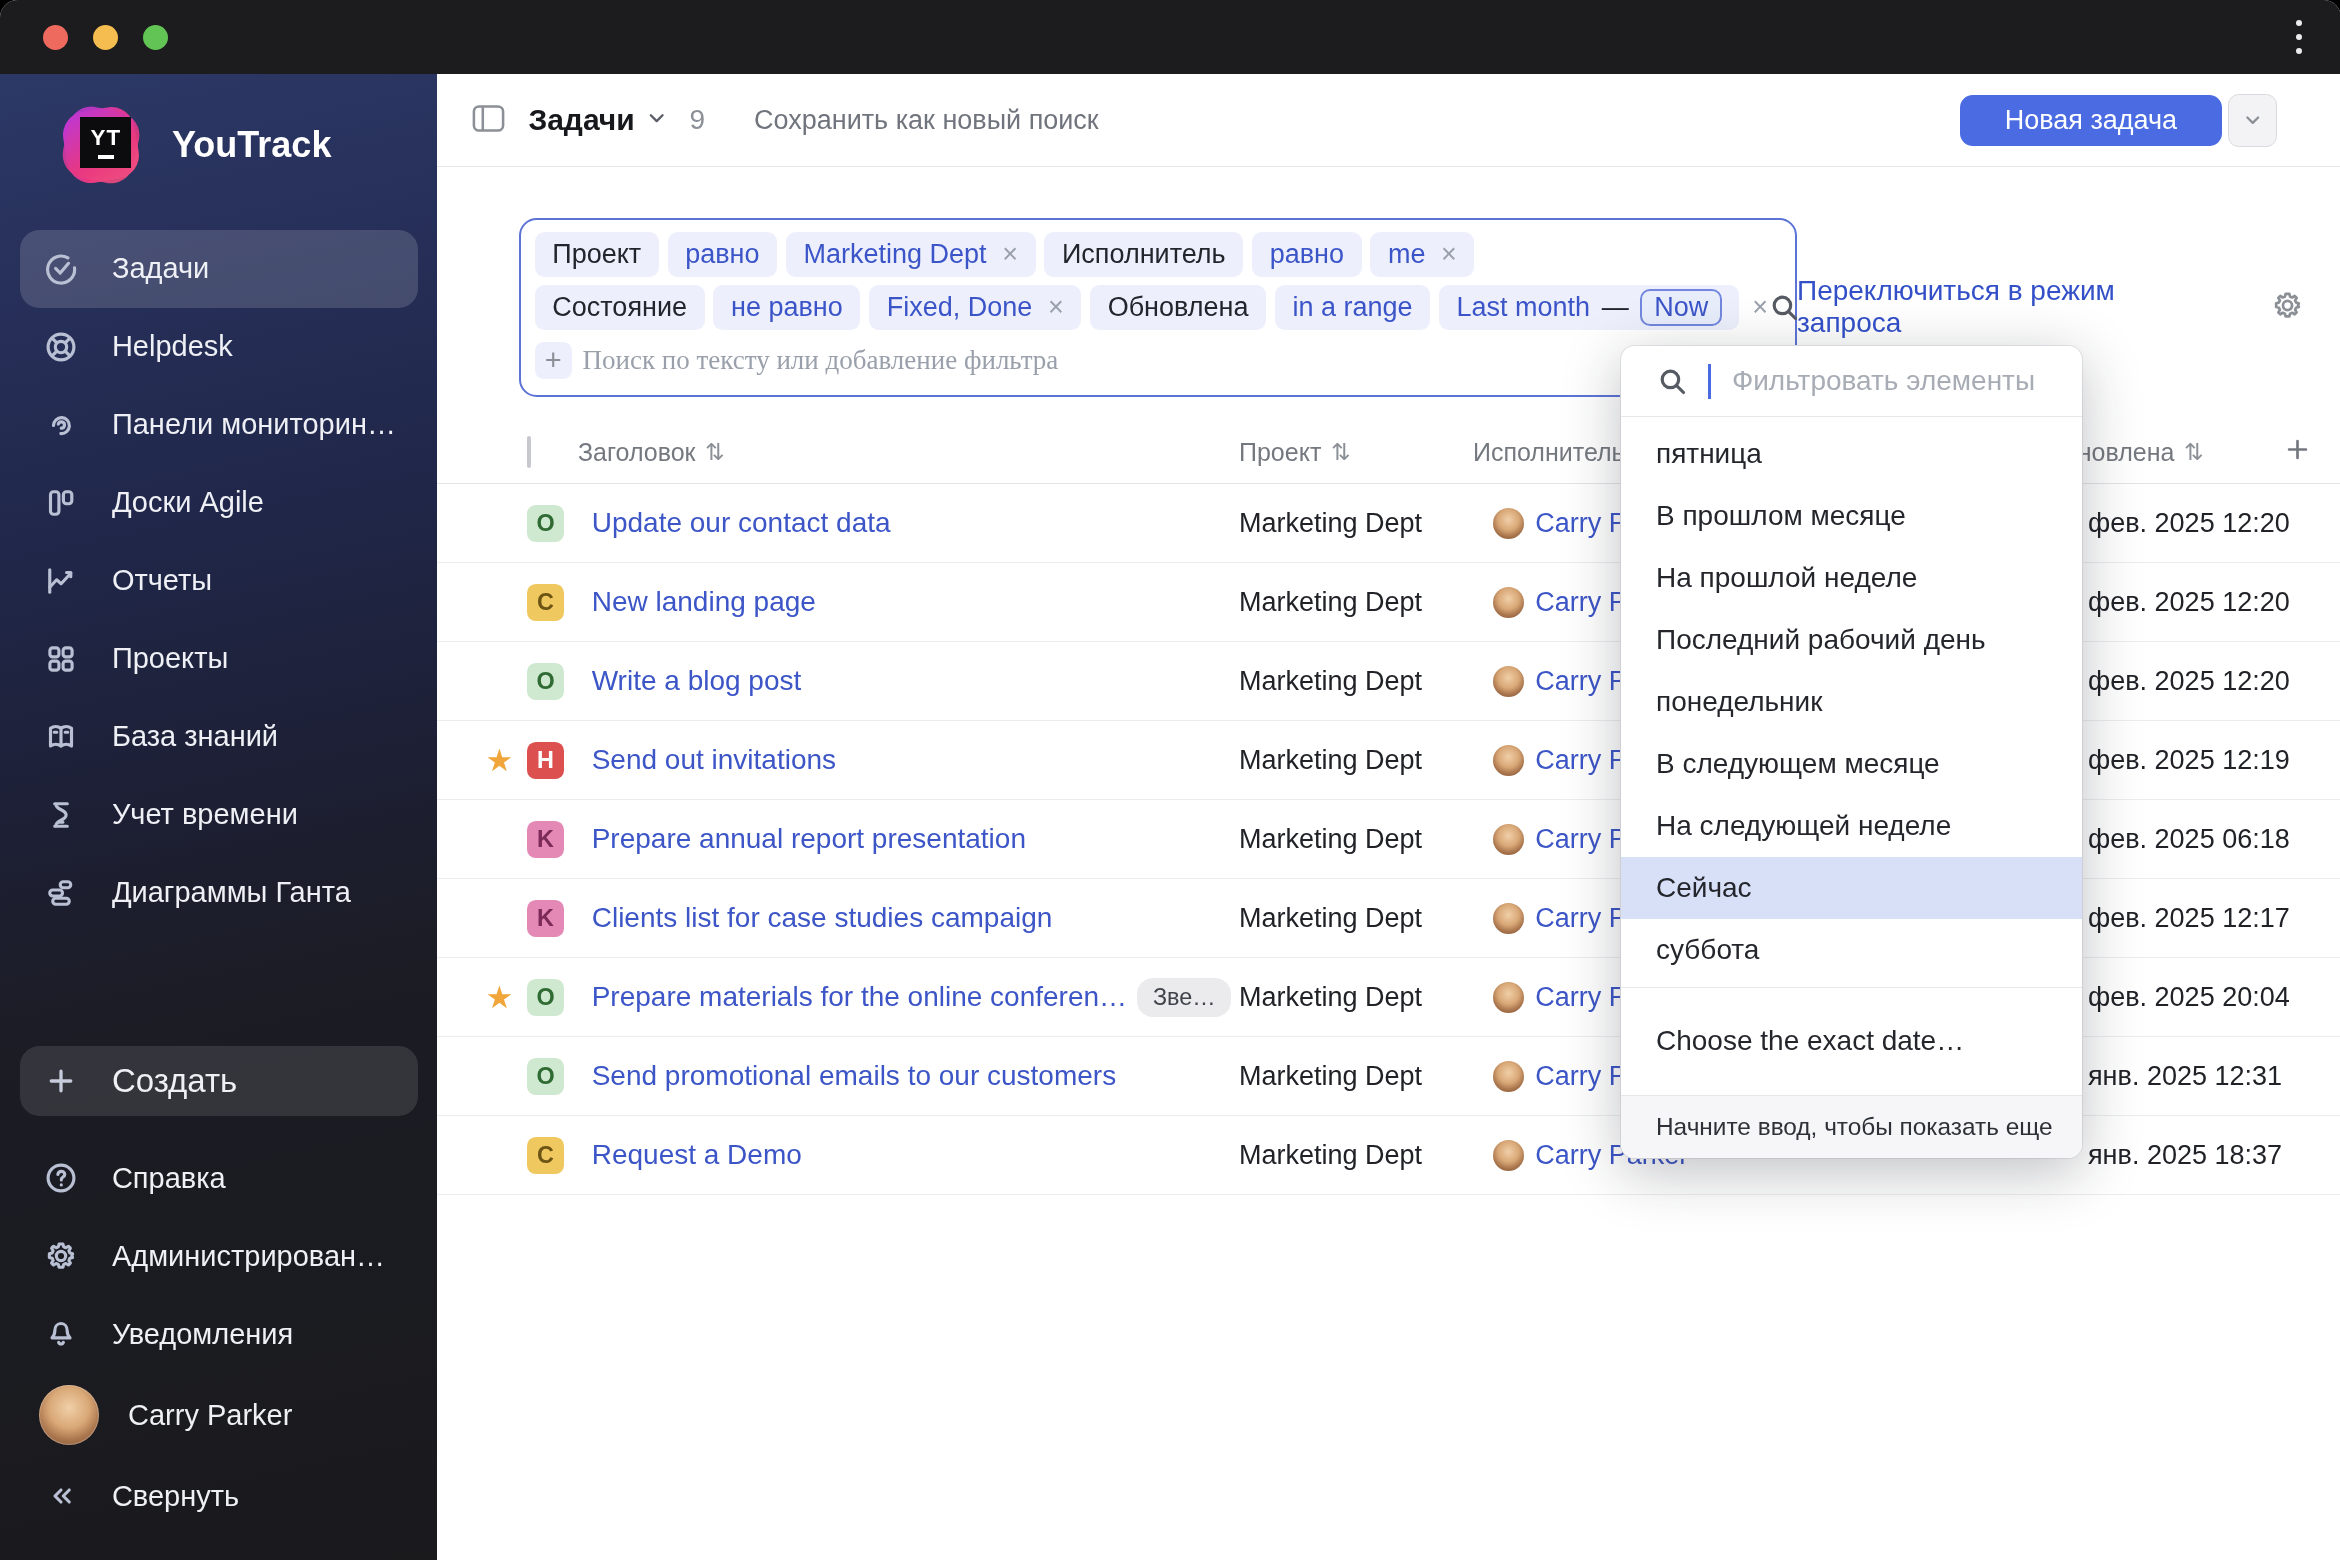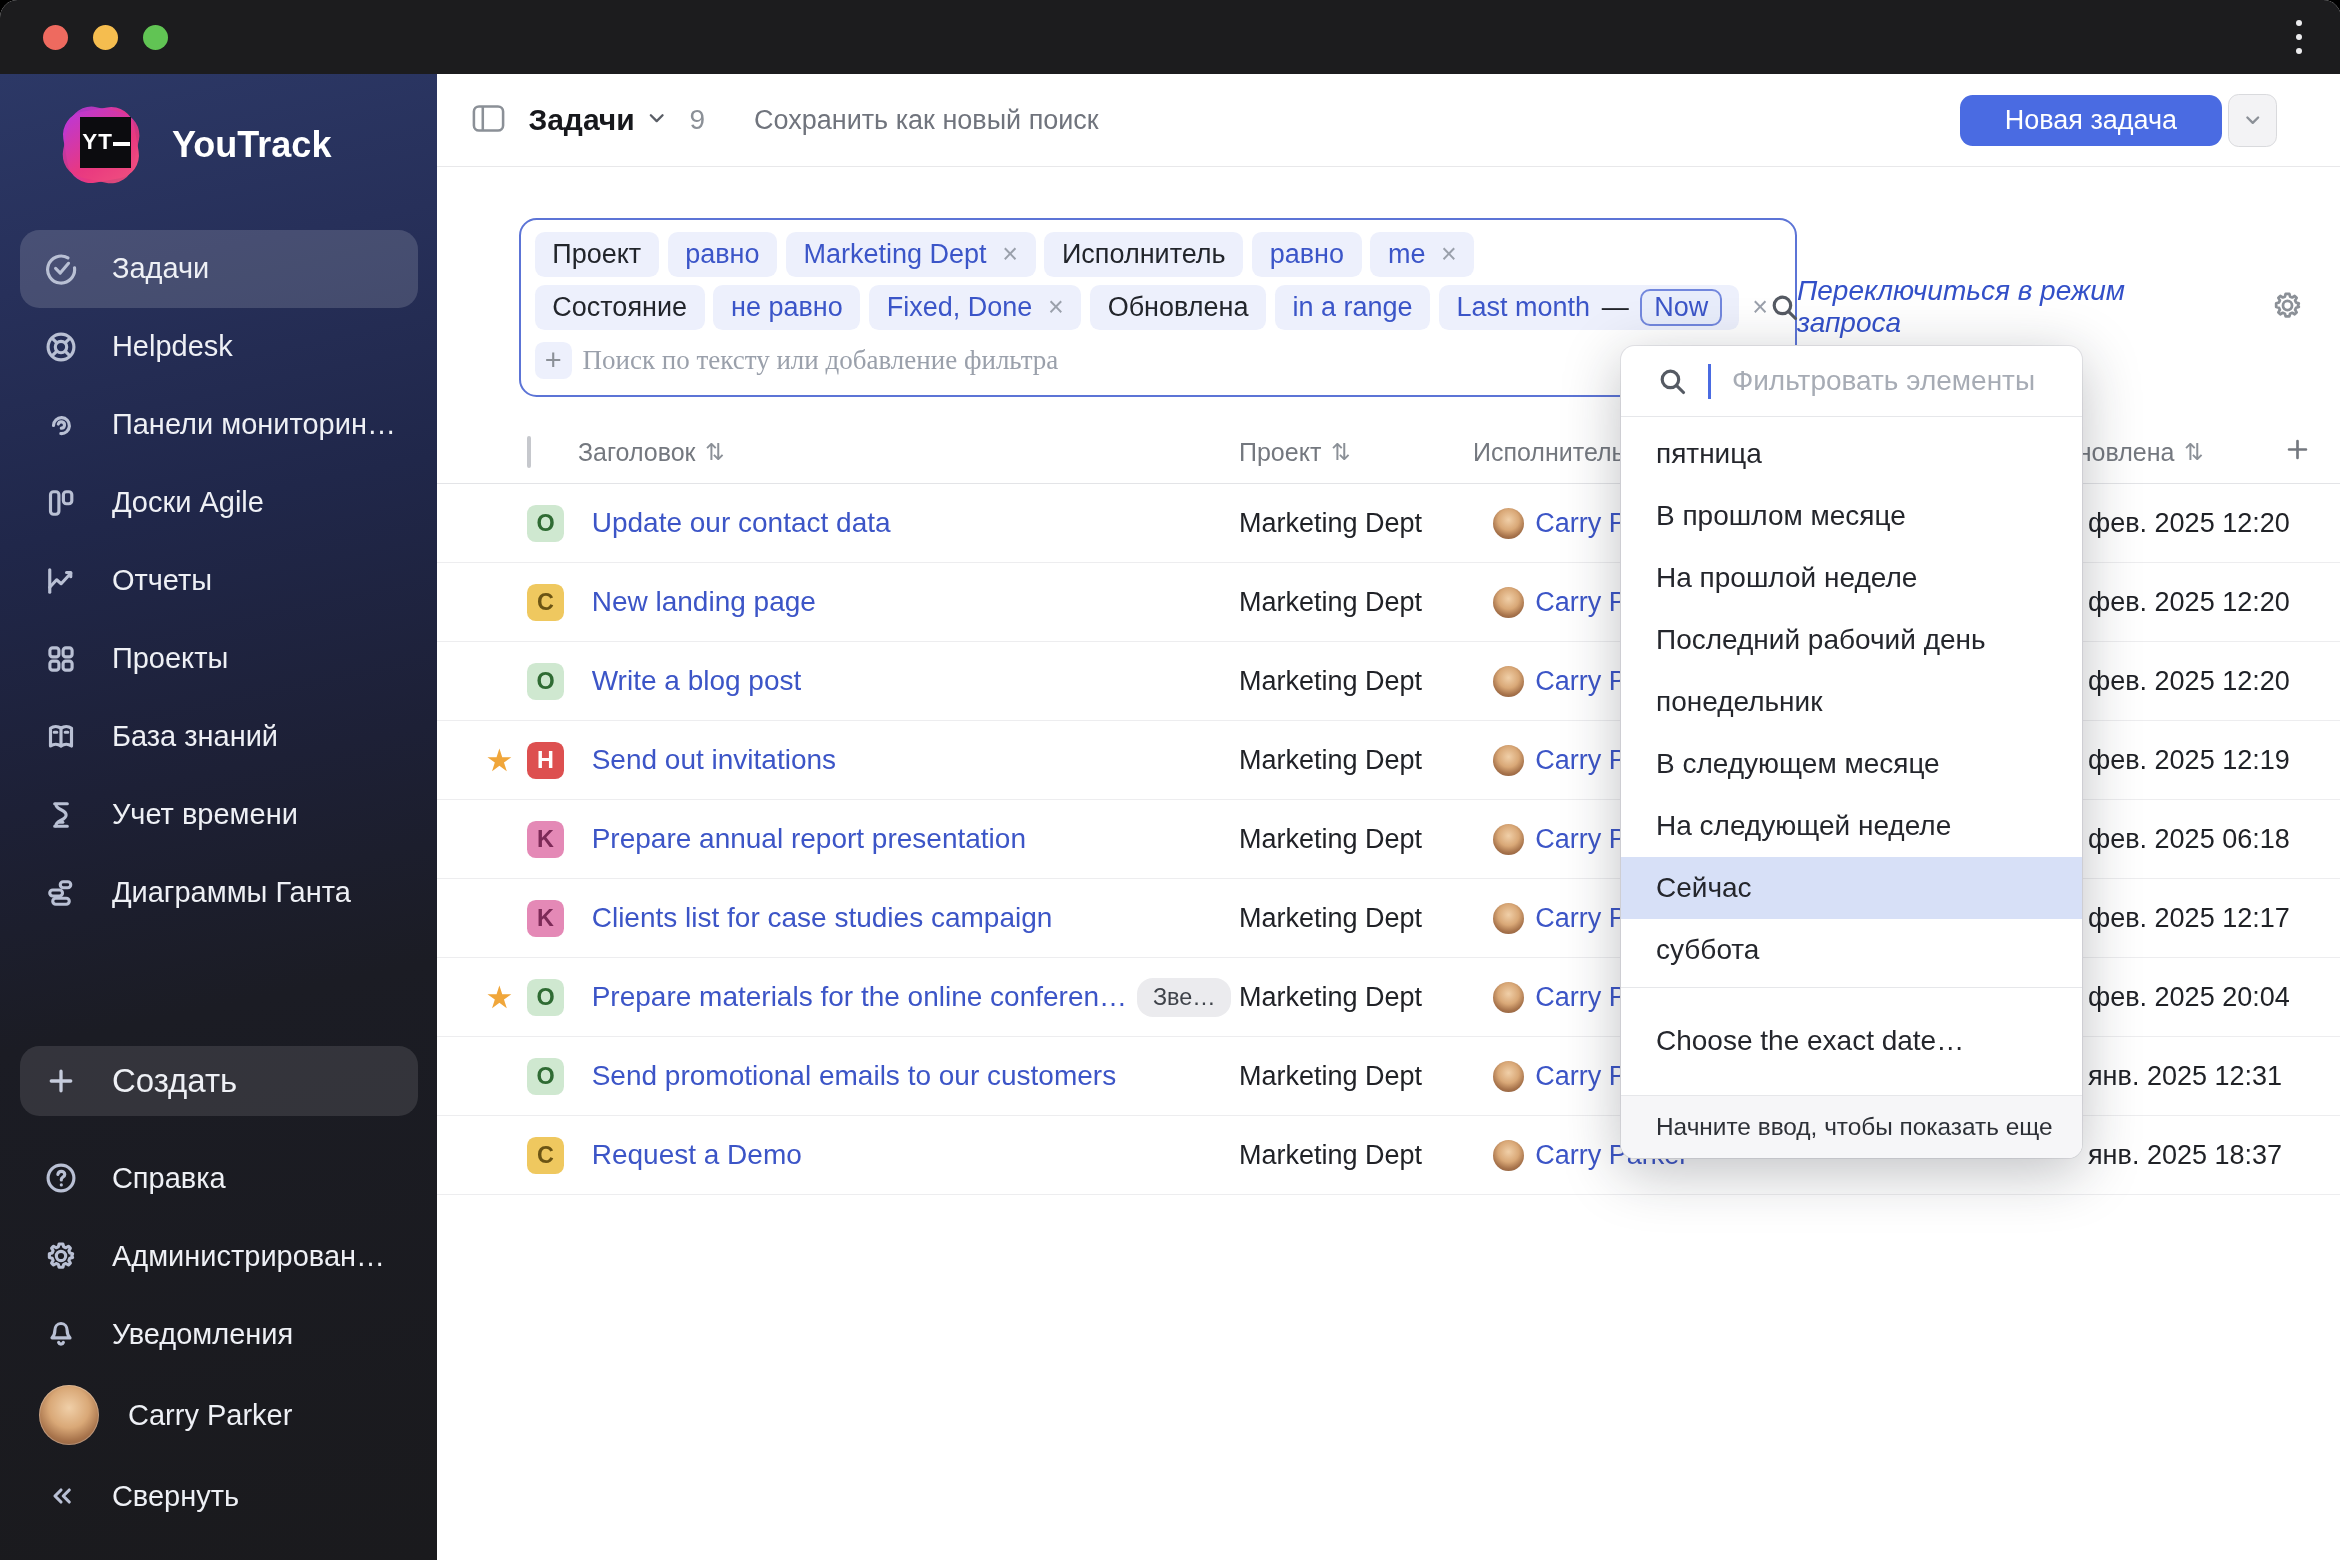--- a/index.html
+++ b/index.html
@@ -13,21 +13,21 @@
   .kebab i{width:5.9px;height:5.9px;border-radius:50%;background:#ececee;}
   
   .app{display:flex;height:1486px;}
   
   .sidebar{width:437px;flex:0 0 437px;display:flex;flex-direction:column;color:#eef0f5;
     background:linear-gradient(168deg,#2c3866 0%,#27305a 14%,#20274a 30%,#1d2036 47%,#1b1c24 62%,#1a1a1d 100%);}
   .logo{display:flex;align-items:center;gap:27px;padding:27px 0 13.7px 57px;}
   .logo-mark{position:relative;width:88px;height:88px;flex:0 0 88px;}
   .blob,.blob2{position:absolute;inset:7.8px;border-radius:23.4px;background:linear-gradient(135deg,#b737e0 0%,#e9387f 60%,#f0527f 100%);}
   .blob{transform:rotate(-10deg);} .blob2{transform:rotate(12deg);opacity:.9;}
-  .yt{position:absolute;left:23.4px;top:15.6px;width:51px;height:51px;background:#0c0c0f;display:flex;flex-direction:row;align-items:center;justify-content:center;}
+  .yt{position:absolute;left:23.4px;top:15.6px;width:51px;height:51px;background:#0c0c0f;display:flex;flex-direction:column;align-items:center;justify-content:center;}
   .yt b{color:#fff;font-size:22.4px;letter-spacing:1px;}
   .yt i{display:block;width:16.6px;height:3.9px;background:#fff;margin-top:3.9px;}
   .logo-text{font-size:36px;font-weight:bold;color:#fff;}
   .nav{margin-top:27px;padding:0 19.5px;}
   .sitem{height:78px;display:flex;align-items:center;gap:33px;padding-left:23.4px;border-radius:19.5px;font-size:29px;cursor:default;}
   .sitem svg{width:36px;height:36px;flex:0 0 36px;fill:none;stroke:#b9c0d4;stroke-width:2.1;stroke-linecap:round;stroke-linejoin:round;}
   .sitem.sel{background:rgba(255,255,255,.15);}
   .create{margin:auto 19.5px 23.4px;height:70px;display:flex;align-items:center;gap:33px;padding-left:23.4px;border-radius:19.5px;font-size:33px;background:rgba(255,255,255,.11);}
   .create svg{width:36px;height:36px;fill:none;stroke:#c6ccdc;stroke-width:2.2;stroke-linecap:round;}
   .bottom{padding:0 19.5px 25px;}
@@ -53,21 +53,21 @@
   .chip{display:flex;align-items:center;gap:11.7px;background:#edf0fc;border-radius:9.8px;height:45px;padding:0 17.6px;font-size:27px;white-space:nowrap;}
   .f{color:#22252b;} .v{color:#3b55c8;}
   .x{color:#9aa0ab;font-size:27px;margin-left:3.9px;}
   .now{border:2.4px solid #7287dd;border-radius:10px;background:#e8edfb;padding:1px 11.7px;color:#3b55c8;}
   .dash{color:#22252b;}
   .pluschip{width:37px;height:37px;border-radius:8.8px;background:#edf0fc;display:flex;align-items:center;justify-content:center;color:#8b9097;font-size:29px;}
   .ftext{border:none;outline:none;font-size:27px;color:#23262c;flex:1;font-family:Liberation Serif, serif;}
   .ftext::placeholder{color:#9aa0ab;}
   .searchcol{width:62px;display:flex;align-items:center;justify-content:center;}
   .searchcol svg,.dd-search svg{width:33px;height:33px;fill:none;stroke:#555a63;stroke-width:2.3;stroke-linecap:round;}
-  .filter-right{flex:1;display:flex;align-items:center;justify-content:flex-end;gap:45px;padding-right:36px;font-style:italic;}
+  .filter-right{flex:1;display:flex;align-items:center;justify-content:flex-end;gap:45px;padding-right:36px;}
   .qlink{font-size:28px;color:#3350c8;}
   .gear-ico svg{width:35px;height:35px;fill:none;stroke:#8b9097;stroke-width:1.9;stroke-linecap:round;stroke-linejoin:round;}
   
   .table{margin-top:24.4px;}
   .thead,.trow{display:grid;grid-template-columns:55px 51px 661px 234px 571px 239px 1fr;align-items:center;padding-left:35px;}
   .thead{height:62px;border-bottom:1px solid #e3e4e7;color:#74787f;font-size:25px;}
   .th{display:flex;align-items:center;gap:9.8px;}
   .sort{font-family:"DejaVu Sans",sans-serif;font-size:23.4px;color:#8b9097;}
   .cbx{width:24.4px;height:24.4px;border:2px solid #c6c8cd;border-radius:5.9px;background:#fff;}
   .addcol svg{width:29px;height:29px;fill:none;stroke:#74787f;stroke-width:2.2;stroke-linecap:round;}

